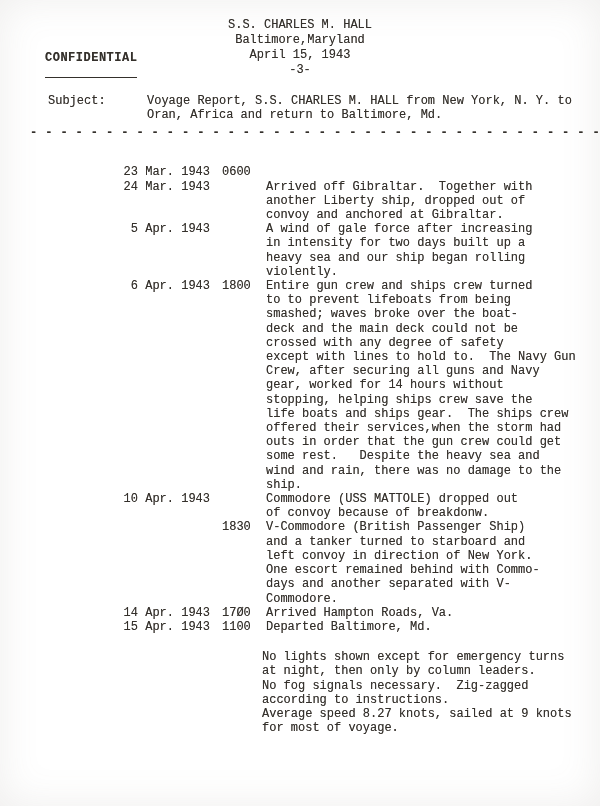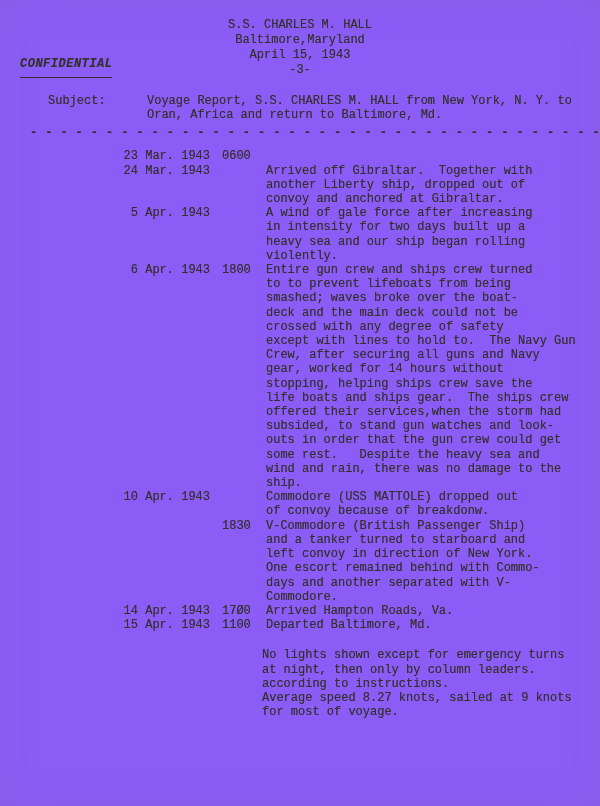--- a/index.html
+++ b/index.html
@@ -5,48 +5,47 @@
   html, body {
     margin: 0;
     padding: 0;
     background: #e8e6e1;
   }
   .page {
     position: relative;
     width: 600px;
     height: 806px;
     margin: 0 auto;
-    background: #8b5cf6;
+    background: #ffffff;
     box-shadow: inset 0 0 40px rgba(120,115,105,0.12);
     font-family: "Liberation Mono", "DejaVu Sans Mono", monospace;
     font-size: 12px;
     line-height: 14.2px;
     color: #34302b;
     overflow: hidden;
     text-shadow: 0 0 0.5px rgba(52,48,43,0.55);
     box-sizing: border-box;
     padding-top: 18px;
   }
   .header {
     position: relative;
     width: 100%;
   }
   .header-center {
     text-align: center;
     line-height: 15px;
   }
   .confidential {
     position: absolute;
-    left: 20px;
+    left: 45px;
     bottom: 0px;
     font-weight: bold;
     letter-spacing: 0.5px;
     border-bottom: 1.5px solid #34302b;
-    padding-bottom: 6px;
-    font-style: italic;
+    padding-bottom: 12px;
   }
   .subject-row {
     display: flex;
     margin-top: 16px;
     margin-left: 48px;
   }
   .subject-label {
     width: 99px;
     flex: 0 0 99px;
   }
@@ -55,21 +54,21 @@
   }
   .separator {
     margin-top: 4px;
     margin-left: 30px;
     font-weight: bold;
     white-space: pre;
     letter-spacing: 0.4px;
     line-height: 15px;
   }
   .entries {
-    margin-top: 8px;
+    margin-top: 24px;
   }
   .entry-row {
     display: grid;
     grid-template-columns: 92px 32px 1fr;
     column-gap: 12px;
     margin-left: 118px;
     margin-right: 10px;
   }
   .col-date {
     text-align: right;
@@ -146,21 +145,20 @@
           <div class="line">to to prevent lifeboats from being</div>
           <div class="line">smashed; waves broke over the boat-</div>
           <div class="line">deck and the main deck could not be</div>
           <div class="line">crossed with any degree of safety</div>
           <div class="line">except with lines to hold to.  The Navy Gun</div>
           <div class="line">Crew, after securing all guns and Navy</div>
           <div class="line">gear, worked for 14 hours without</div>
           <div class="line">stopping, helping ships crew save the</div>
           <div class="line">life boats and ships gear.  The ships crew</div>
           <div class="line">offered their services,when the storm had</div>
-          <div class="line">subsided, to stand gun watches and look-</div>
           <div class="line">outs in order that the gun crew could get</div>
           <div class="line">some rest.   Despite the heavy sea and</div>
           <div class="line">wind and rain, there was no damage to the</div>
           <div class="line">ship.</div>
         </div>
       </div>
       <div class="entry-row">
         <div class="col-date">10 Apr. 1943</div>
         <div class="col-time"></div>
         <div class="col-desc">
@@ -192,18 +190,19 @@
         <div class="col-time">1100</div>
         <div class="col-desc">
           <div class="line">Departed Baltimore, Md.</div>
         </div>
       </div>
     </div>
 
   <div class="notes" id="notes">
       <div class="line">No lights shown except for emergency turns</div>
       <div class="line">at night, then only by column leaders.</div>
+      <div class="line">No fog signals necessary.  Zig-zagged</div>
       <div class="line">according to instructions.</div>
       <div class="line">Average speed 8.27 knots, sailed at 9 knots</div>
       <div class="line">for most of voyage.</div>
     </div>
 
 </div>
 
 </body></html>

